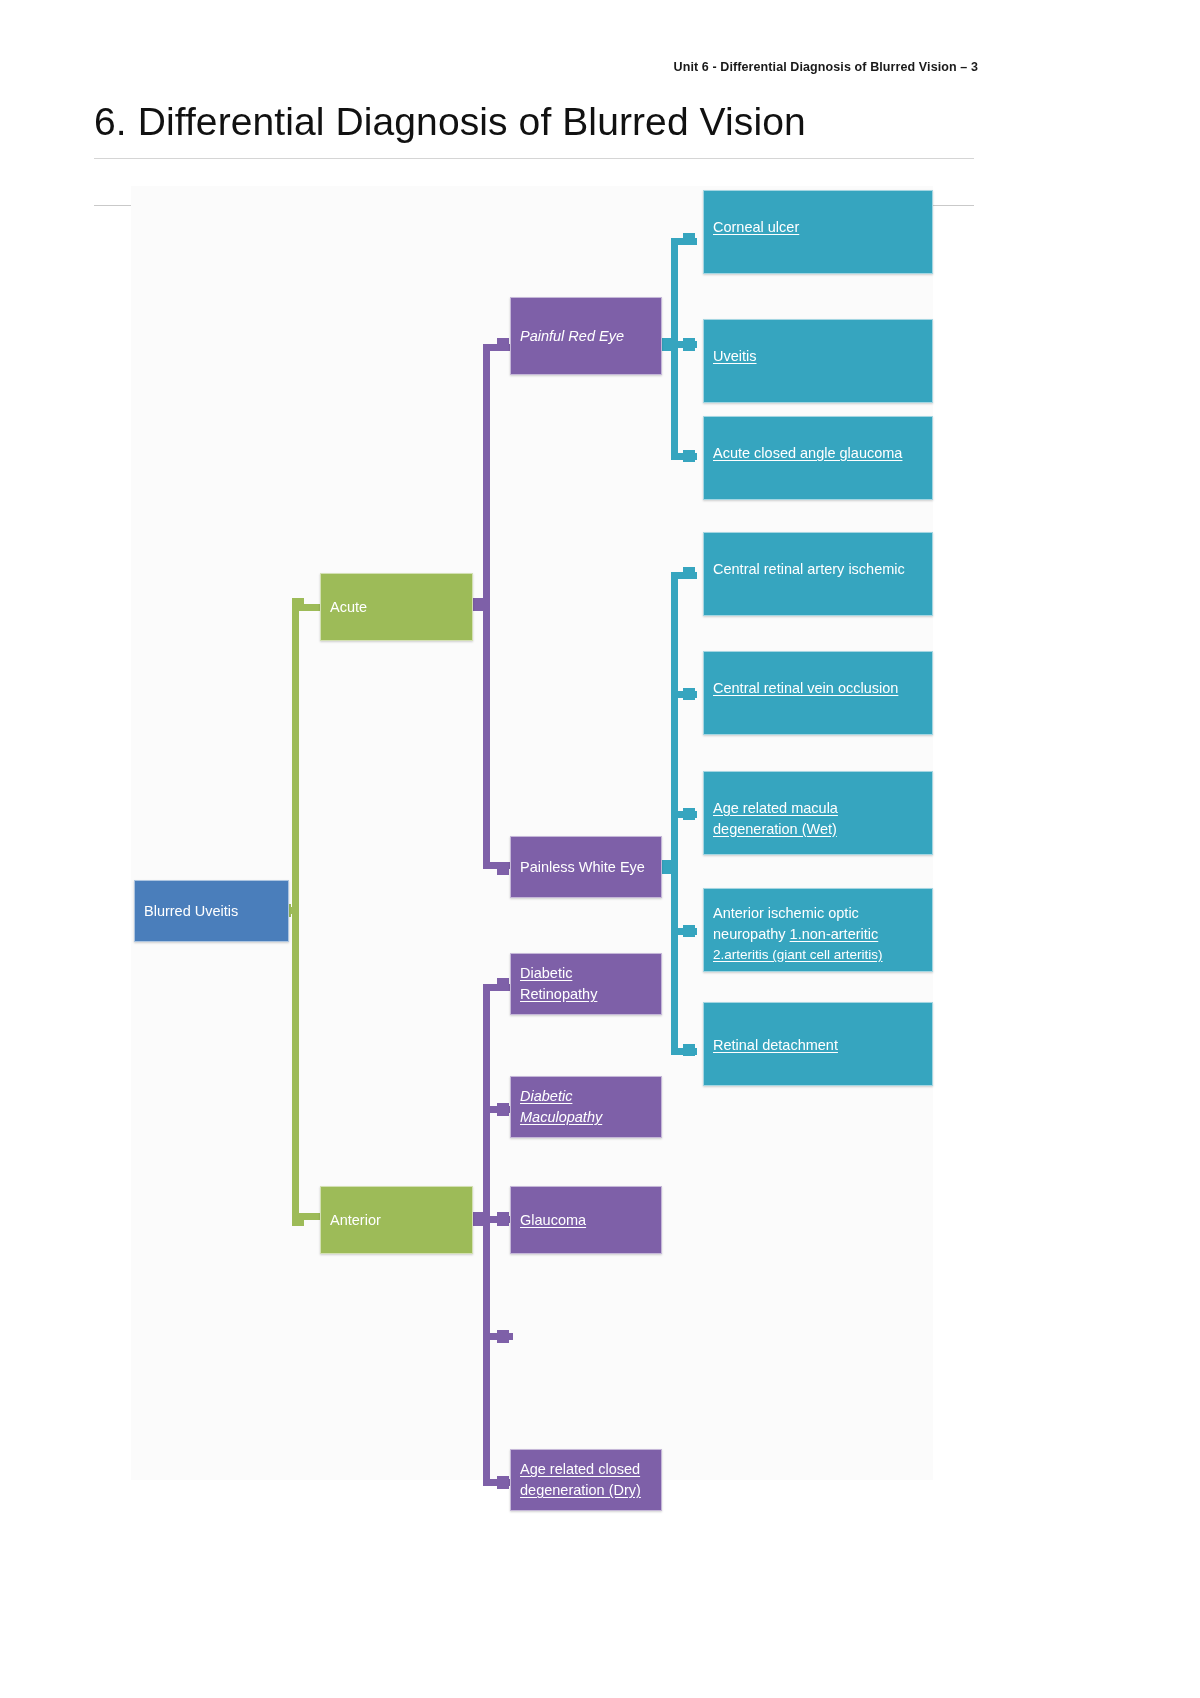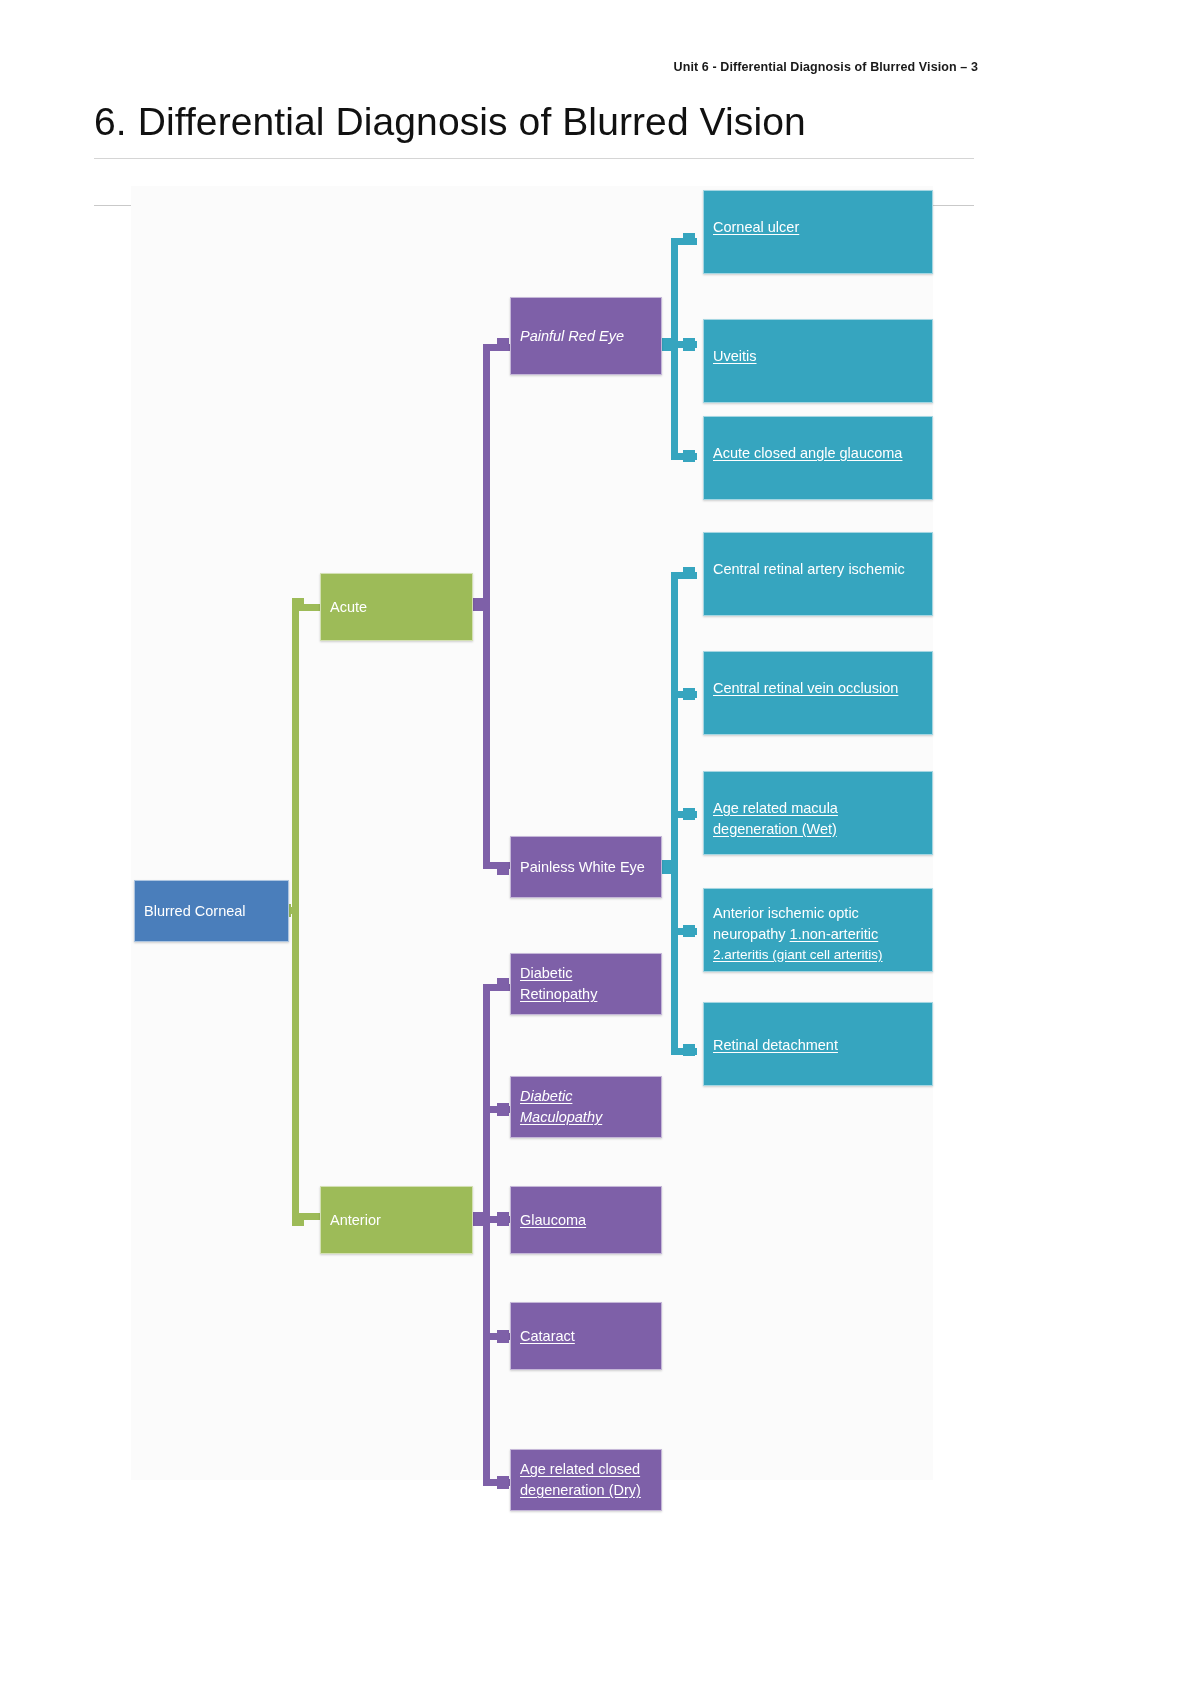--- a/index.html
+++ b/index.html
@@ -189,21 +189,21 @@
   <div class="conn" style="left:540px; top:625px; width:26px; height:7px; background:#36a5bf;"></div>
   <div class="cap" style="left:552px; top:622px; width:12px; height:12px; background:#36a5bf;"></div>
 
   <div class="conn" style="left:540px; top:742px; width:26px; height:7px; background:#36a5bf;"></div>
   <div class="cap" style="left:552px; top:739px; width:12px; height:12px; background:#36a5bf;"></div>
 
   <div class="conn" style="left:540px; top:862px; width:26px; height:7px; background:#36a5bf;"></div>
   <div class="cap" style="left:552px; top:858px; width:12px; height:12px; background:#36a5bf;"></div>
 
   <div class="node root" style="left:3px; top:694px; width:155px; height:62px;">
-    <span class="txt">Blurred Corneal</span>
+    <span class="txt">Blurred Uveitis</span>
   </div>
 
   <div class="node level1" style="left:189px; top:387px; width:153px; height:68px;">
     <span class="txt">Acute</span>
   </div>
 
   <div class="node level1" style="left:189px; top:1000px; width:153px; height:68px;">
     <span class="txt">Anterior</span>
   </div>
 
@@ -220,23 +220,20 @@
   </div>
 
   <div class="node level2 u" style="left:379px; top:890px; width:152px; height:62px;font-style:italic;">
     <span class="txt">Diabetic Maculopathy</span>
   </div>
 
   <div class="node level2 u" style="left:379px; top:1000px; width:152px; height:68px;">
     <span class="txt">Glaucoma</span>
   </div>
 
-  <div class="node level2 u" style="left:379px; top:1116px; width:152px; height:68px;">
-    <span class="txt">Cataract</span>
-  </div>
 
   <div class="node level2 u" style="left:379px; top:1263px; width:152px; height:62px;">
     <span class="txt">Age related closed degeneration (Dry)</span>
   </div>
 
   <div class="node leaf u" style="left:572px; top:4px; width:230px; height:84px; align-items:flex-start; padding-top:26px;">
     <span class="txt">Corneal ulcer</span>
   </div>
 
   <div class="node leaf u" style="left:572px; top:117px; width:230px; height:84px; align-items:flex-start; padding-top:26px;margin-top:16px;">

